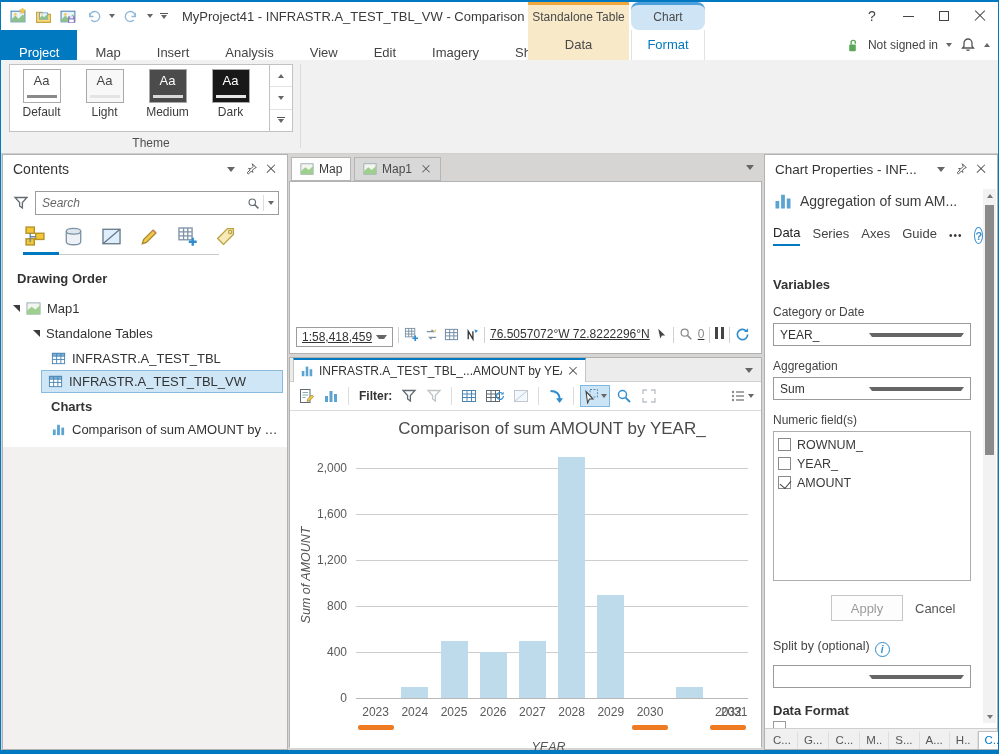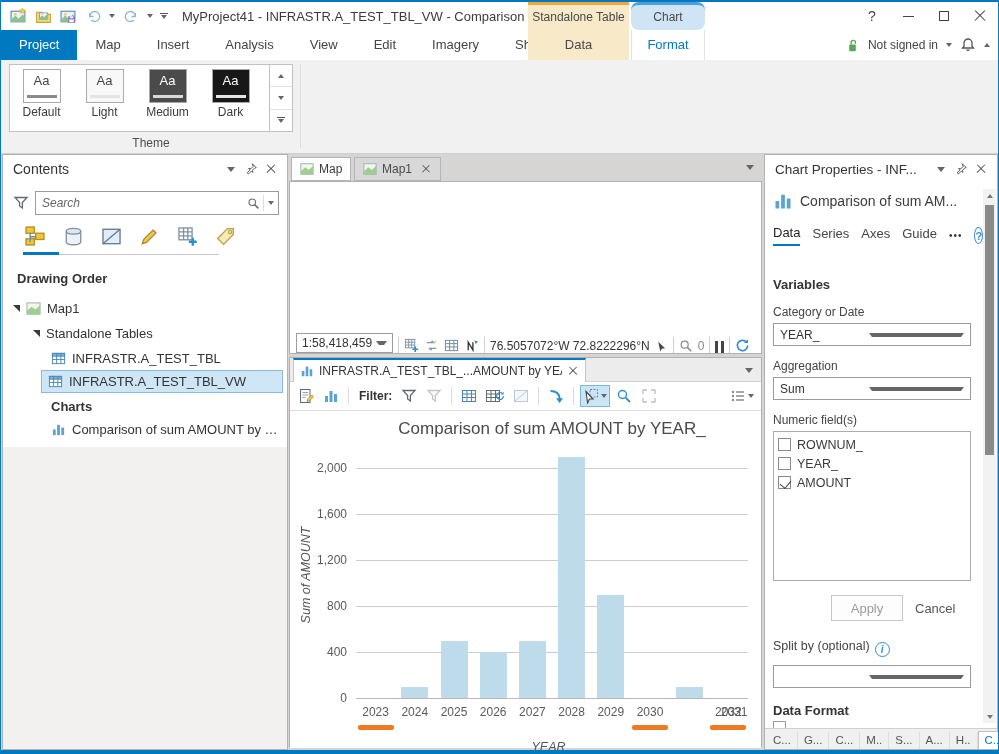--- a/index.html
+++ b/index.html
@@ -21,21 +21,21 @@
   .ctx.blu{left:630px;width:74px;background:#cfe4f5;border-top:3px solid #4ba0db;border-radius:8px;}
   .winbtns{position:absolute;right:0;top:0;height:28px;display:flex;align-items:center;}
   .winbtn{width:36px;height:28px;display:flex;align-items:center;justify-content:center;color:#444;font-size:14px;}
   .glyph-min{width:11px;height:1px;background:#444;}
   .glyph-max{width:10px;height:10px;border:1px solid #444;}
   .glyph-close{position:relative;width:12px;height:12px;}
   .glyph-close::before,.glyph-close::after{content:"";position:absolute;left:-1px;top:5px;width:14px;height:1.4px;background:#444;}
   .glyph-close::before{transform:rotate(45deg);} .glyph-close::after{transform:rotate(-45deg);}
   
   .tabrow{position:absolute;left:0;top:28px;right:0;height:30px;background:#fff;display:flex;font-size:13px;}
-  .apptab{padding:0 18px;line-height:30px;color:#444;}
+  .apptab{padding:8px 18px;line-height:30px;color:#444;}
   .apptab.active{background:#0079c1;color:#fff;}
   .ctxtab{position:absolute;top:28px;height:30px;text-align:center;line-height:30px;font-size:13px;}
   .ctxtab.tan{left:527px;width:101px;background:#f8e9c8;color:#4a4a4a;}
   .ctxtab.blu{left:630px;width:74px;background:#fff;color:#0079c1;border-left:1px solid #e2e2e2;border-right:1px solid #e2e2e2;}
   .signin{position:absolute;right:8px;top:28px;height:30px;display:flex;align-items:center;gap:8px;font-size:12px;color:#444;}
   
   .ribbon{position:absolute;left:0;top:58px;right:0;height:94px;background:#f1f1f1;border-bottom:1px solid #cfcfcf;}
   .gallery{position:absolute;left:8px;top:4px;width:284px;height:68px;background:#fff;border:1px solid #c2c2c2;display:flex;}
   .tcard{width:63px;padding-top:3px;text-align:center;}
   .tbox{width:38px;height:34px;margin:1px auto 2px;border:1px solid #a9a9a9;position:relative;font-size:13px;}
@@ -64,21 +64,21 @@
   .trow{position:absolute;left:2px;right:4px;height:22px;display:flex;align-items:center;font-size:13px;color:#333;gap:6px;}
   .trow .lbl{white-space:nowrap;overflow:hidden;text-overflow:ellipsis;}
   .trow.sel{left:38px;background:#cfe6f7;border:1px solid #8abbdd;height:23px;padding-left:6px;}
   .caret-exp{width:0;height:0;border-top:7px solid #3b3b3b;border-left:7px solid transparent;}
   .grayfill{position:absolute;left:0;right:0;top:292px;bottom:0;background:#f2f1ef;}
   
   .vtab{position:absolute;top:155px;height:24px;display:flex;align-items:center;gap:5px;padding:0 8px;font-size:12px;color:#3b3b3b;border:1px solid #b5b5b5;}
   .vtab.on{background:#fdfdfd;}
   .vtab.off{background:#d8d8d8;color:#4a4a4a;}
   .xsmall{color:#555;font-size:12px;margin-left:3px;}
-  .statusbar{position:absolute;left:0;right:0;bottom:0;height:26px;display:flex;align-items:flex-end;padding:0 6px;font-size:12px;color:#333;gap:5px;background:#fff;}
+  .statusbar{position:absolute;left:0;right:0;bottom:0;height:26px;display:flex;align-items:flex-start;padding:0 6px;font-size:12px;color:#333;gap:5px;background:#fff;text-decoration:underline;}
   .scalebox{width:97px;height:20px;border:1px solid #9c9c9c;display:flex;align-items:center;padding:0 5px;gap:4px;}
   .scalebox span{flex:1;font-size:12px;}
   .vsep{width:1px;height:16px;background:#d0d0d0;}
   .sic{display:flex;align-items:center;justify-content:center;}
   
   .ctabrow{position:relative;height:24px;background:#ececec;border-bottom:1px solid #d0d0d0;}
   .ctab{position:absolute;left:3px;top:0;height:24px;width:293px;background:#fff;border-top:2px solid #0079c1;border-left:1px solid #c5c5c5;border-right:1px solid #c5c5c5;display:flex;align-items:center;gap:5px;padding:0 6px;font-size:12px;color:#333;}
   .ctab .lbl{flex:1;white-space:nowrap;overflow:hidden;}
   .ctoolbar{height:29px;display:flex;align-items:center;gap:3px;padding:0 5px;border-bottom:1px solid #dcdcdc;font-size:12px;color:#333;}
   .tbtn{height:22px;min-width:22px;display:flex;align-items:center;justify-content:center;gap:2px;padding:0 2px;}
@@ -699,21 +699,21 @@
           </svg>
         </span>
       <span class="hic">
           <span class="glyph-close" style="transform:scale(.8)"></span>
         </span>
     </div>
     <div class="prow" style="top:36px;display:flex;align-items:center;gap:7px">
       <svg width="20" height="20">
           <use href="#i-bars"></use>
         </svg>
-      <span style="font-size:14px;color:#3c3c3c;white-space:nowrap;overflow:hidden">Comparison of sum AM...</span>
+      <span style="font-size:14px;color:#3c3c3c;white-space:nowrap;overflow:hidden">Aggregation of sum AM...</span>
     </div>
     <div class="prow ptabs" style="top:70px" id="prop-tabs">
         <span class="ptab active">Data</span>
         <span class="ptab">Series</span>
         <span class="ptab">Axes</span>
         <span class="ptab">Guide</span>
         <span style="letter-spacing: 1px; color: rgb(51, 51, 51); font-size: 10px;">•••</span>
         <span class="qhelp" style="margin-left: auto;">?</span>
       </div>
     <div class="prow pbold" style="top:122px">Variables</div>

